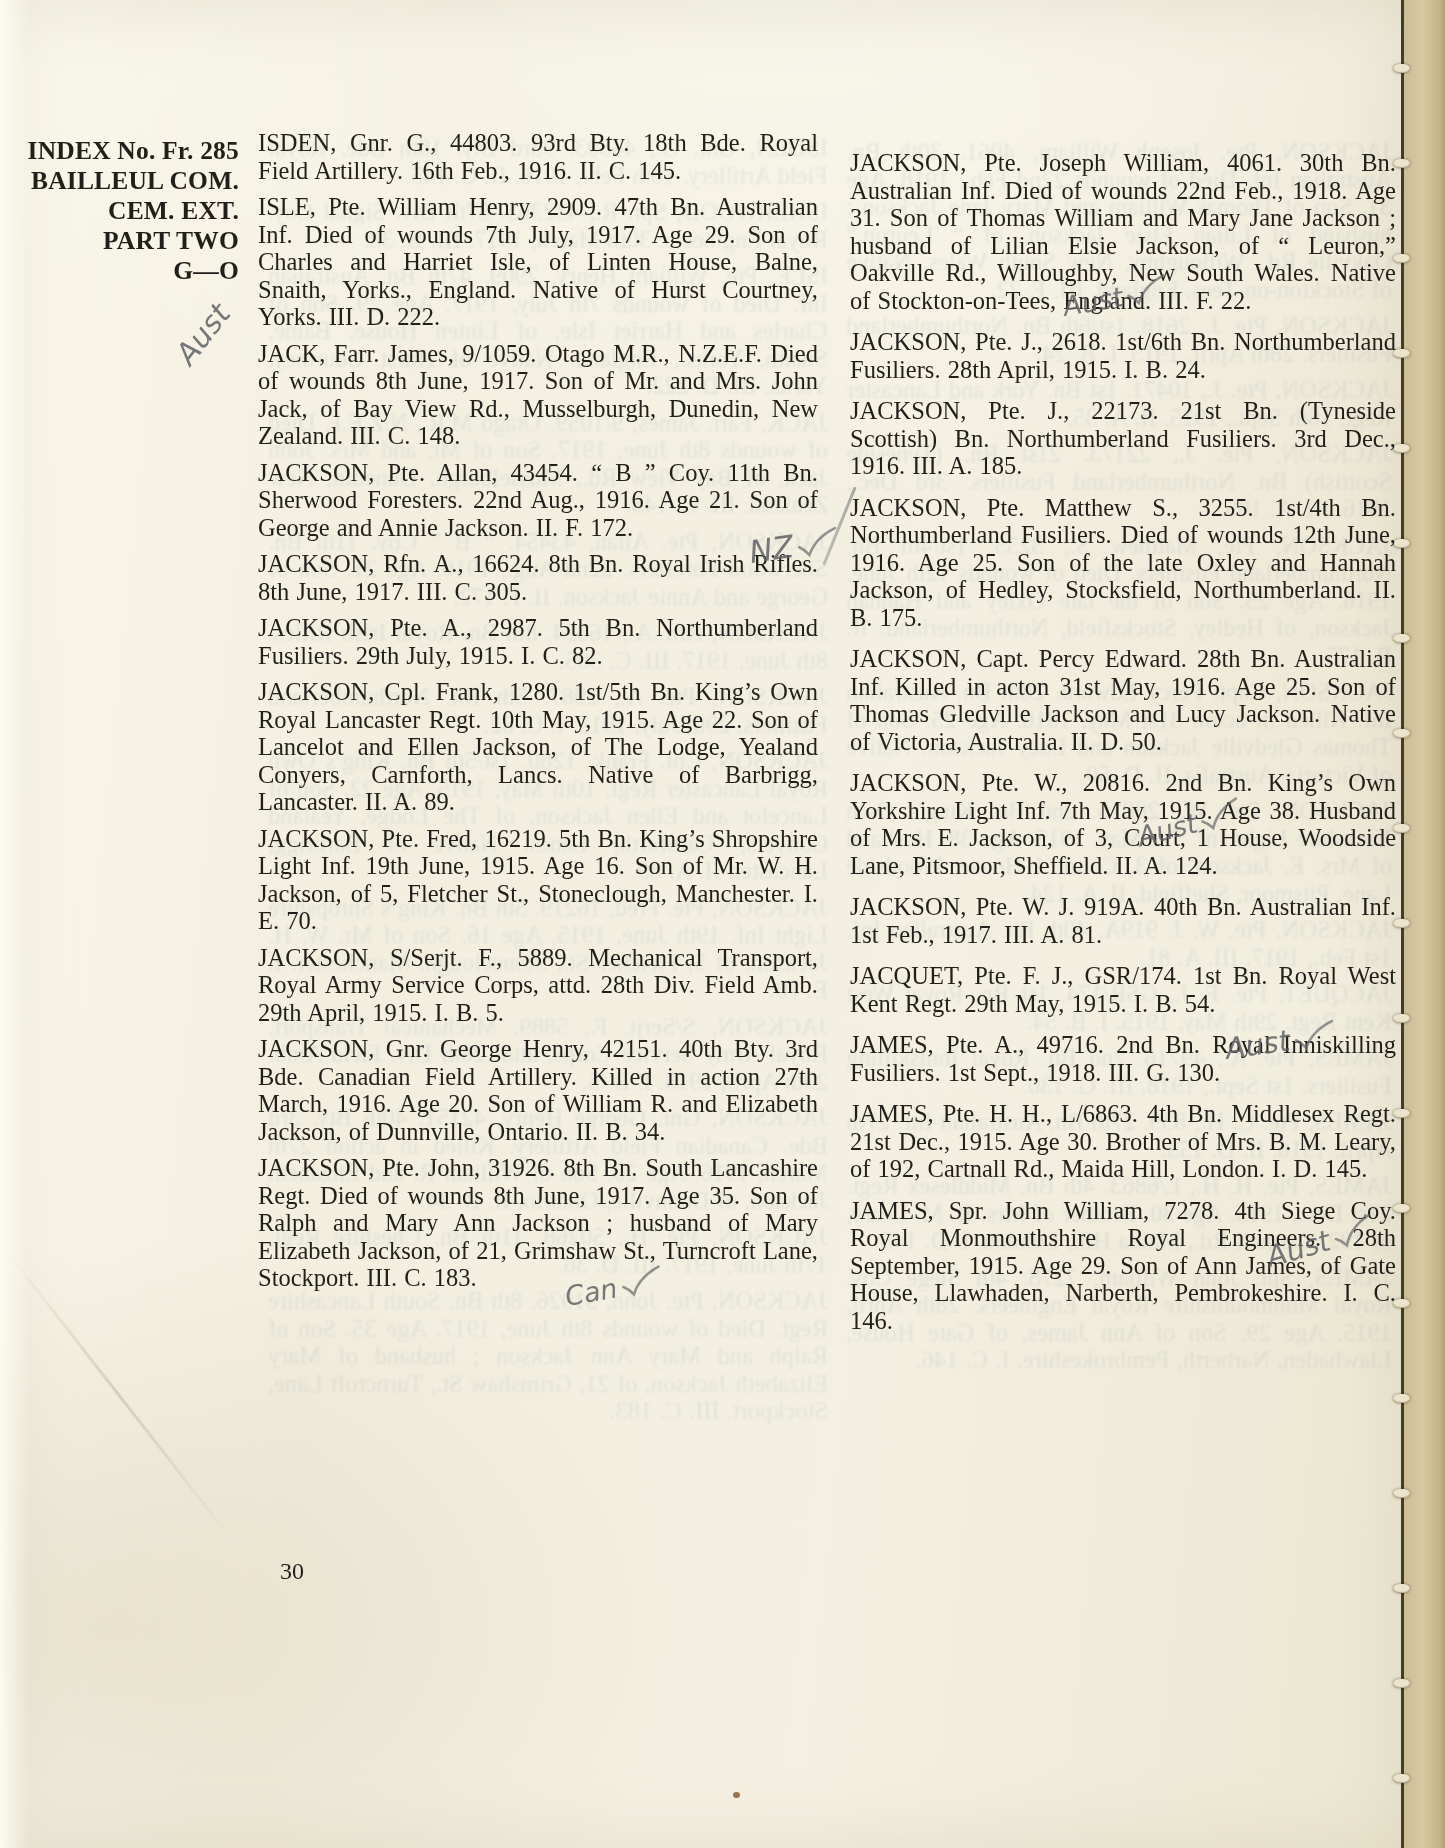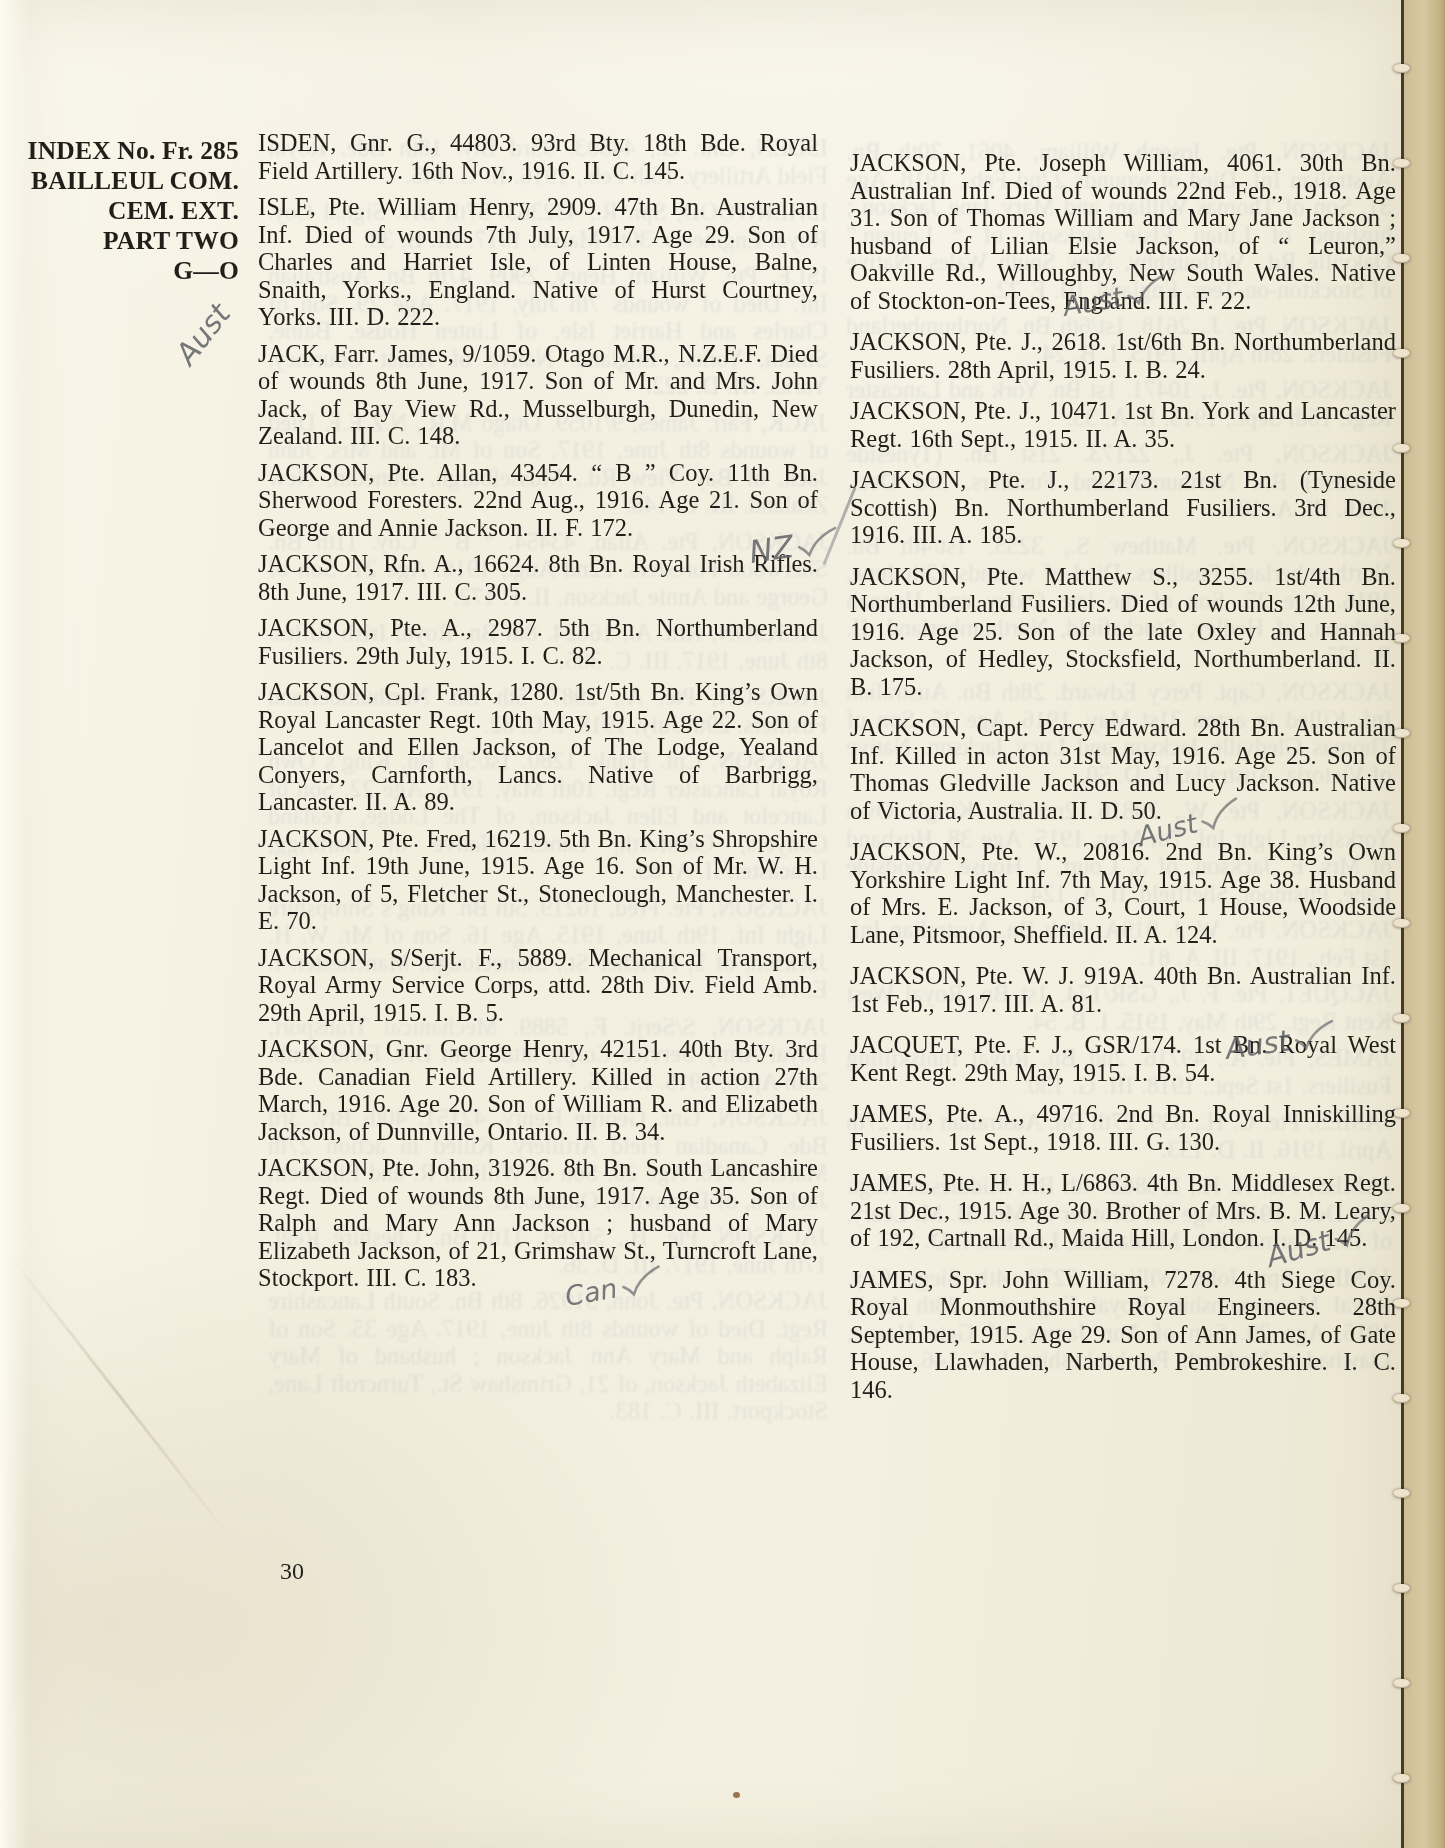--- a/index.html
+++ b/index.html
@@ -139,36 +139,35 @@
 
 <div class="margin-header">
   <div>INDEX No. Fr. 285</div>
   <div>BAILLEUL COM.</div>
   <div>CEM. EXT.</div>
   <div>PART TWO</div>
   <div>G—O</div>
 </div>
 
 <div id="col-left" class="col">
-    <p class="entry">ISDEN, Gnr. G., 44803.  93rd Bty. 18th Bde. Royal Field Artillery.  16th Nov., 1916.  II. C.  145.</p>
+    <p class="entry">ISDEN, Gnr. G., 44803.  93rd Bty. 18th Bde. Royal Field Artillery.  16th Feb., 1916.  II. C.  145.</p>
     <p class="entry">ISLE, Pte. William Henry, 2909.  47th Bn. Australian Inf.  Died of wounds 7th July, 1917. Age 29.  Son of Charles and Harriet Isle, of Linten House, Balne, Snaith, Yorks., England. Native of Hurst Courtney, Yorks.  III.  D.  222.</p>
     <p class="entry">JACK, Farr. James, 9/1059.  Otago M.R., N.Z.E.F. Died of wounds 8th June, 1917.  Son of Mr. and Mrs. John Jack, of Bay View Rd., Musselburgh, Dunedin, New Zealand.  III.  C.  148.</p>
     <p class="entry">JACKSON, Pte. Allan, 43454.  “ B ” Coy. 11th Bn. Sherwood Foresters.  22nd Aug., 1916.  Age 21. Son of George and Annie Jackson.  II.  F.  172.</p>
     <p class="entry">JACKSON, Rfn. A., 16624.  8th Bn. Royal Irish Rifles.  8th June, 1917.  III.  C.  305.</p>
     <p class="entry">JACKSON, Pte. A., 2987.  5th Bn. North­umberland Fusiliers.  29th July, 1915.  I.  C.  82.</p>
     <p class="entry">JACKSON, Cpl. Frank, 1280.  1st/5th Bn. King’s Own Royal Lancaster Regt.  10th May, 1915. Age 22.  Son of Lancelot and Ellen Jackson, of The Lodge, Yealand Conyers, Carnforth, Lancs. Native of Barbrigg, Lancaster.  II.  A.  89.</p>
     <p class="entry">JACKSON, Pte. Fred, 16219.  5th Bn. King’s Shropshire Light Inf.  19th June, 1915.  Age 16. Son of Mr. W. H. Jackson, of 5, Fletcher St., Stoneclough, Manchester.  I.  E.  70.</p>
     <p class="entry">JACKSON, S/Serjt. F., 5889.  Mechanical Transport, Royal Army Service Corps, attd. 28th Div. Field Amb.  29th April, 1915.  I. B.  5.</p>
     <p class="entry">JACKSON, Gnr. George Henry, 42151.  40th Bty. 3rd Bde. Canadian Field Artillery.  Killed in action 27th March, 1916.  Age 20.  Son of William R. and Elizabeth Jackson, of Dunnville, Ontario.  II.  B.  34.</p>
     <p class="entry">JACKSON, Pte. John, 31926.  8th Bn. South Lancashire Regt.  Died of wounds 8th June, 1917. Age 35.  Son of Ralph and Mary Ann Jackson ; husband of Mary Elizabeth Jackson, of 21, Grimshaw St., Turncroft Lane, Stockport.  III. C.  183.</p>
   </div>
 <div id="col-right" class="col">
     <p class="entry">JACKSON, Pte. Joseph William, 4061.  30th Bn. Australian Inf.  Died of wounds 22nd Feb., 1918. Age 31.  Son of Thomas William and Mary Jane Jackson ;  husband of Lilian Elsie Jackson, of “ Leuron,” Oakville Rd., Willoughby, New South Wales.  Native of Stockton-on-Tees, England. III.  F.  22.</p>
     <p class="entry">JACKSON, Pte. J., 2618.  1st/6th Bn. Northum­berland Fusiliers.  28th April, 1915.  I.  B.  24.</p>
-    <p class="entry">JACKSON, Pte. J., 10471.  1st Bn. York and Lancaster Regt.  16th Sept., 1915.  II.  A.  35.</p>
     <p class="entry">JACKSON, Pte. J., 22173.  21st Bn. (Tyneside Scottish)  Bn.  Northumberland  Fusiliers.   3rd Dec., 1916.  III.  A.  185.</p>
     <p class="entry">JACKSON, Pte. Matthew S., 3255.  1st/4th Bn. Northumberland Fusiliers.  Died of wounds 12th June, 1916.  Age 25.  Son of the late Oxley and Hannah Jackson, of Hedley, Stocksfield, North­umberland.  II.  B.  175.</p>
     <p class="entry">JACKSON, Capt. Percy Edward.  28th Bn. Australian Inf.  Killed in acton 31st May, 1916. Age 25.  Son of Thomas Gledville Jackson and Lucy Jackson.  Native of Victoria, Australia. II.  D.  50.</p>
     <p class="entry">JACKSON, Pte. W., 20816.  2nd Bn. King’s Own Yorkshire Light Inf.  7th May, 1915.  Age 38.  Husband of Mrs. E. Jackson, of 3, Court, 1 House, Woodside Lane, Pitsmoor, Sheffield. II.  A.  124.</p>
     <p class="entry">JACKSON, Pte. W. J. 919A.  40th Bn. Australian Inf.  1st Feb., 1917.  III.  A.  81.</p>
     <p class="entry">JACQUET, Pte. F. J., GSR/174.  1st Bn. Royal West Kent Regt.  29th May, 1915.  I.  B.  54.</p>
     <p class="entry">JAMES, Pte. A., 49716.  2nd Bn. Royal Inniskill­ing Fusiliers.  1st Sept., 1918.  III.  G.  130.</p>
     <p class="entry">JAMES, Pte. H. H., L/6863.  4th Bn. Middlesex Regt.  21st Dec., 1915.  Age 30.  Brother of Mrs. B. M. Leary, of 192, Cartnall Rd., Maida Hill, London.  I.  D.  145.</p>
     <p class="entry">JAMES, Spr. John William, 7278.  4th Siege Coy. Royal Monmouthshire Royal Engineers.  28th September, 1915.  Age 29.  Son of Ann James, of Gate House, Llawhaden, Narberth, Pembrokeshire. I.  C.  146.</p>
   </div>

